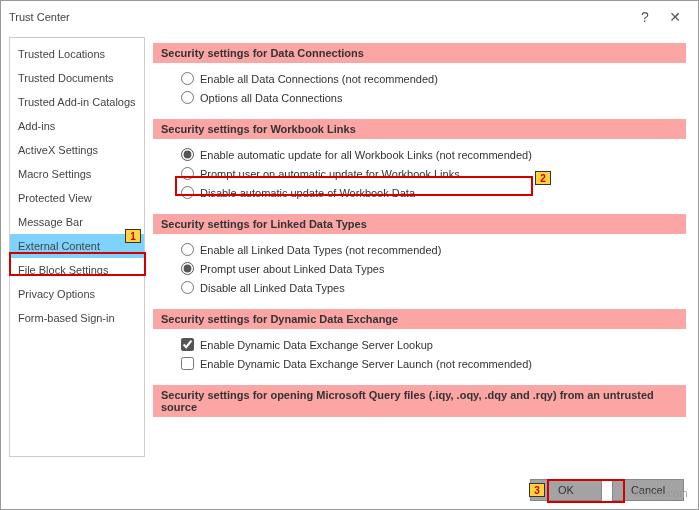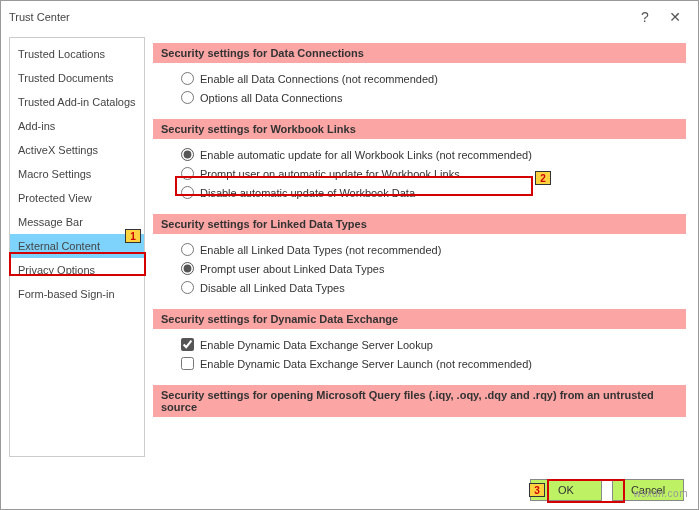--- a/index.html
+++ b/index.html
@@ -11,21 +11,21 @@
   .sidebar { width: 136px; border: 1px solid #ccc; padding: 4px 0; overflow: hidden; }
   .side-item { padding: 6px 8px; color: #444; cursor: default; }
   .side-item.selected { background: #7dd3fc; }
   .main { flex: 1; margin-left: 8px; overflow-y: auto; padding-right: 4px; }
   .section-hdr { background: #fca5a5; color: #333; font-weight: bold; padding: 4px 8px; margin-top: 6px; }
   .opt-group { padding: 6px 4px 6px 28px; }
   .opt-row { display: flex; align-items: center; padding: 3px 0; color: #333; }
   .opt-row input[type=radio], .opt-row input[type=checkbox] { margin: 0 6px 0 0; accent-color: #555; }
   .opt-row span { white-space: nowrap; }
   .footer { position: absolute; bottom: 8px; right: 14px; display: flex; gap: 10px; }
-  .btn { width: 72px; height: 22px; border: 1px solid #888; background: #bef264; display: flex; align-items: center; justify-content: center; color: #333; }
+  .btn { width: 72px; height: 22px; border: 1px solid #888; background: #a3a3a3; display: flex; align-items: center; justify-content: center; color: #333; }
   .wm { position: absolute; bottom: 10px; right: 10px; font-size: 10px; color: #999; letter-spacing: 0.5px;}
   
   .annot-red { border: 2px solid #d40000; position: absolute; pointer-events: none; }
   .annot-box1 { left: 8px; top: 251px; width: 137px; height: 24px; }
   .annot-box2 { left: 174px; top: 175px; width: 358px; height: 20px; }
   .annot-box3 { left: 546px; top: 478px; width: 78px; height: 24px; }
   .annot-num { position: absolute; width: 16px; height: 14px; background: #ffd23f; border: 1px solid #333; color: #c00; font-weight: bold; font-size: 10px; display: flex; align-items: center; justify-content: center; pointer-events: none; }
   .n1 { left: 124px; top: 228px; }
   .n2 { left: 534px; top: 170px; }
   .n3 { left: 528px; top: 482px; }
@@ -43,20 +43,21 @@
   <div class="sidebar">
     <div class="side-item">Trusted Locations</div>
     <div class="side-item">Trusted Documents</div>
     <div class="side-item">Trusted Add-in Catalogs</div>
     <div class="side-item">Add-ins</div>
     <div class="side-item">ActiveX Settings</div>
     <div class="side-item">Macro Settings</div>
     <div class="side-item">Protected View</div>
     <div class="side-item">Message Bar</div>
     <div class="side-item selected">External Content</div>
+    <div class="side-item">File Block Settings</div>
     <div class="side-item">Privacy Options</div>
     <div class="side-item">Form-based Sign-in</div>
   </div>
 
   <div class="main">
 
     <div class="section-hdr">Security settings for Data Connections</div>
     <div class="opt-group">
       <label class="opt-row">
           <input type="radio" name="dc" style="">

